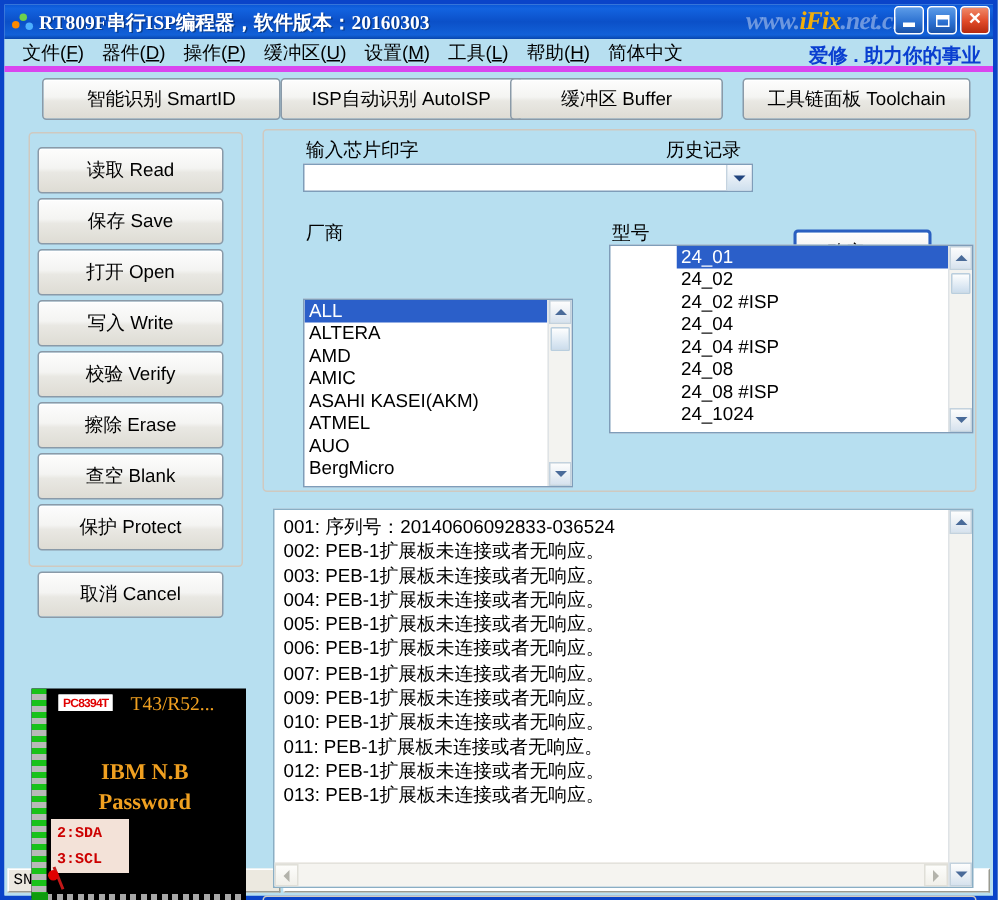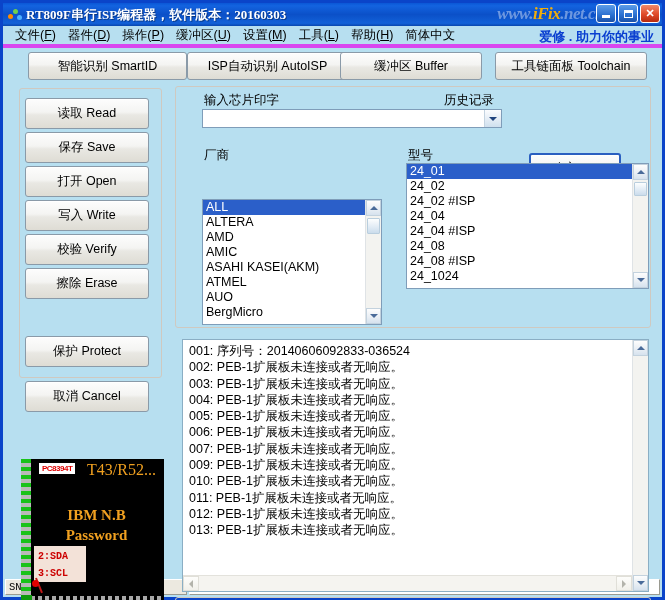--- a/index.html
+++ b/index.html
@@ -202,21 +202,21 @@
     font-weight: bold;
     letter-spacing: -0.5px;
     padding: 0 2px;
     border: 1px solid #fff;
   }
   .chip-title {
     position: absolute;
     left: 66px; top: 2px;
     color: #f0a020;
     font-family: "Liberation Serif", serif;
-    font-size: 16px;
+    font-size: 13px;
     white-space: nowrap;
   }
   .chip-mid1, .chip-mid2 {
     position: absolute;
     width: 100%;
     text-align: center;
     color: #f0a020;
     font-family: "Liberation Serif", serif;
     font-weight: bold;
     font-size: 15px;
@@ -477,20 +477,21 @@
       <div class="btn" id="tb3">工具链面板 Toolchain</div>
     </div>
 
     <div class="left-group"></div>
     <div class="btn left-btn" style="top:50px">读取 Read</div>
     <div class="btn left-btn" style="top:84px">保存 Save</div>
     <div class="btn left-btn" style="top:118px">打开 Open</div>
     <div class="btn left-btn" style="top:152px">写入 Write</div>
     <div class="btn left-btn" style="top:186px">校验 Verify</div>
     <div class="btn left-btn" style="top:220px">擦除 Erase</div>
+    <div class="btn left-btn" style="top:254px">查空 Blank</div>
     <div class="btn left-btn" style="top:288px">保护 Protect</div>
     <div class="btn left-btn" style="top:333px">取消 Cancel</div>
 
     <div class="chip-image">
       <div class="leftpins"></div>
       <div class="botpins"></div>
       <div class="greenrail"></div>
       <div class="chip-label">PC8394T</div>
       <div class="chip-title">T43/R52...</div>
       <div class="chip-mid1">IBM  N.B</div>
@@ -535,21 +536,21 @@
         <div class="sbtn">
             <div class="sarrow-up"></div>
           </div>
         <div class="thumb" style="top:18px; height:16px;"></div>
         <div class="sbtn">
             <div class="sarrow-dn"></div>
           </div>
       </div>
     </div>
 
-    <div class="listbox" style="left:403px; top:115px; width:243px; height:126px;">
+    <div class="listbox" style="left:403px; top:115px; width:243px; height:126px;padding-left:44px;">
       <div class="items">
         <div class="row sel">24_01</div>
         <div class="row">24_02</div>
         <div class="row">24_02 #ISP</div>
         <div class="row">24_04</div>
         <div class="row">24_04 #ISP</div>
         <div class="row">24_08</div>
         <div class="row">24_08 #ISP</div>
         <div class="row">24_1024</div>
       </div>

